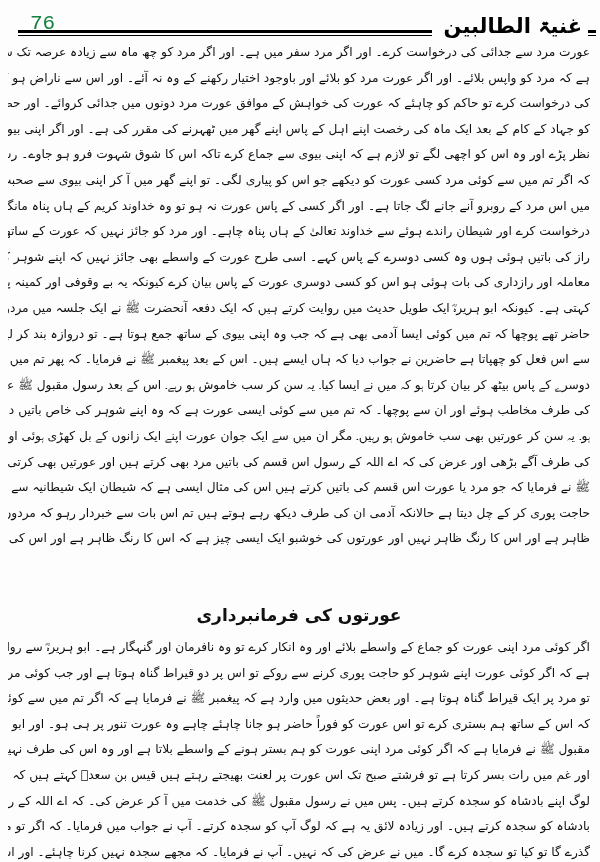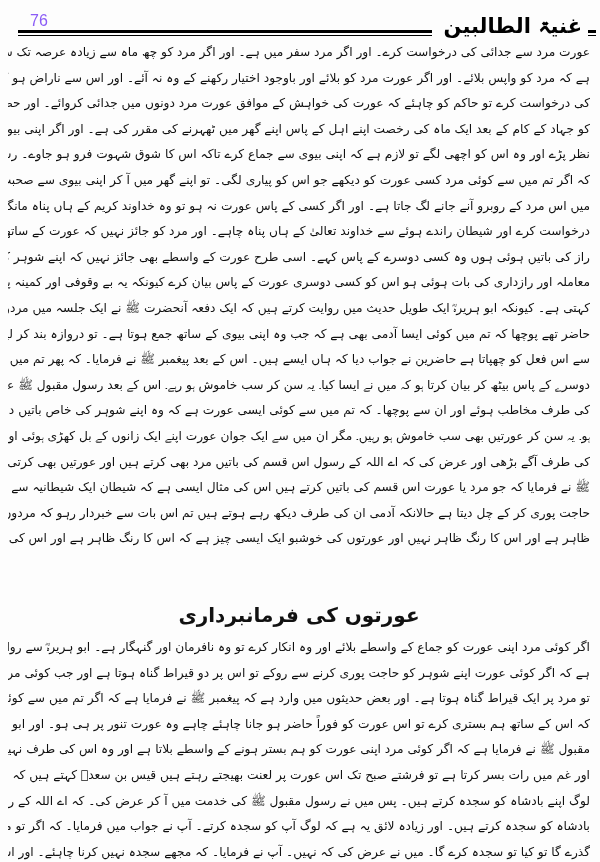--- a/index.html
+++ b/index.html
@@ -1,27 +1,27 @@
 <!DOCTYPE html>
 <html><head>
 <meta charset="utf-8">
 <style>
   html, body { margin: 0; padding: 0; background: #ffffff; }
   body { width: 600px; height: 862px; overflow: hidden; position: relative; font-family: "DejaVu Sans", sans-serif; color: #111; }
   .page { position: absolute; left: 0; top: 0; width: 600px; height: 862px; background: #fdfdfd; }
-  .page-number { position: absolute; left: 30px; top: 12px; font-family: Liberation Sans, sans-serif; font-size: 16px; color: #8b5cf6; }
+  .page-number { position: absolute; left: 30px; top: 12px; font-family: Liberation Mono, monospace; font-size: 21px; color: #15803d; }
   .header-title { position: absolute; right: 12px; top: 14px; font-size: 21px; font-weight: bold; direction: rtl; color: #000; background: #fdfdfd; padding: 0 6px; }
   .rule-thick { position: absolute; left: 18px; right: 168px; top: 30px; height: 3px; background: #000; }
   .rule-thin { position: absolute; left: 18px; right: 168px; top: 35px; height: 1px; background: #000; }
   .rule-end { position: absolute; right: 4px; width: 8px; top: 30px; height: 3px; background:#000; }
   .rule-end2 { position: absolute; right: 4px; width: 8px; top: 35px; height: 1px; background:#000; }
   .body { position: absolute; left: 8px; right: 10px; top: 40px; direction: rtl; }
   .line { height: 25.6px; line-height: 25.6px; font-size: 12.2px; white-space: nowrap; overflow: hidden; text-align: justify; text-align-last: justify; }
   .line.last { text-align-last: right; }
-  .heading { height: 40px; line-height: 40px; text-align: center; font-size: 20px; font-weight: bold; }
+  .heading { height: 40px; line-height: 40px; text-align: center; font-size: 17px; font-weight: bold; }
   .block2 { position: absolute; left: 8px; right: 10px; top: 595px; direction: rtl; }
 </style>
 </head>
 <body>
 
 <div class="page">
   <div class="page-number">76</div>
   <div class="rule-thick"></div>
   <div class="rule-thin"></div>
   <div class="rule-end"></div>

